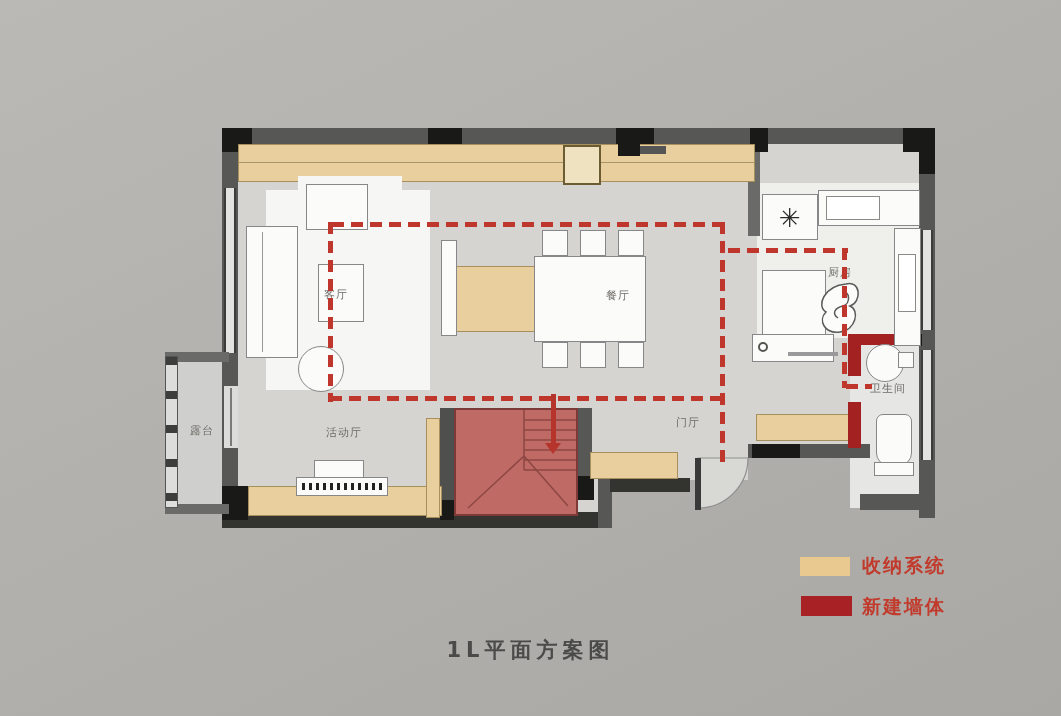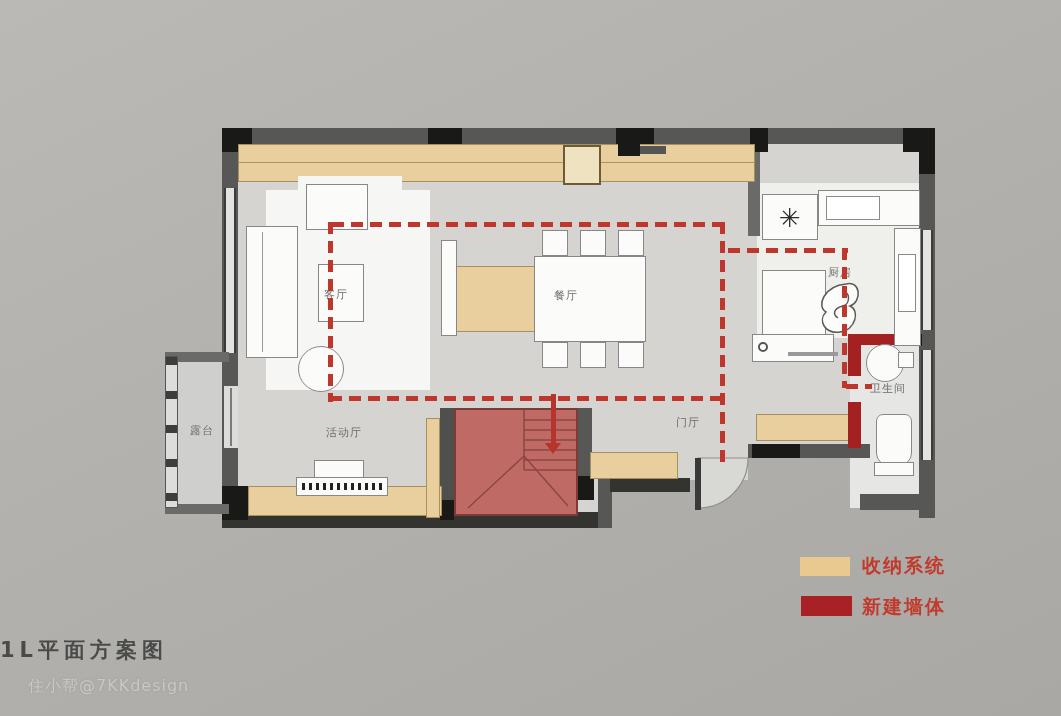--- a/index.html
+++ b/index.html
@@ -15,21 +15,21 @@
   .wallD{background:#33332f}
   .blk{background:#191917}
   .tan{background:#e9cf9e;border:1px solid #a5905e}
   .red{background:#a32120}
   .wfur{background:#fbfbf9;border:1px solid #87878a}
   .lbl{font-size:11px;color:#6f6d68;letter-spacing:1px;text-align:center;white-space:nowrap;line-height:14px}
   .dashH{background:repeating-linear-gradient(90deg,#bf372c 0 12px,transparent 12px 19px)}
   .dashV{background:repeating-linear-gradient(180deg,#bf372c 0 12px,transparent 12px 19px)}
   .win{background:#e3e3e1;border-left:2px solid #3c3c3a;border-right:2px solid #3c3c3a}
   .legend-label{font-size:19px;font-weight:bold;color:#c23a2c;letter-spacing:2px;white-space:nowrap}
-  .title{width:100%;text-align:left;font-size:21px;font-weight:600;color:#4a4a48;letter-spacing:5px}
+  .title{width:100%;text-align:center;font-size:21px;font-weight:600;color:#4a4a48;letter-spacing:5px}
   .watermark{font-size:16px;color:#c8c8c6;letter-spacing:1px;text-shadow:0 0 2px rgba(120,120,120,.35)}
   .circle{border-radius:50%}
 </style>
 </head>
 <body>
 
 <div class="canvas">
 
   <div class="a floor" style="left:232px;top:138px;width:691px;height:312px"></div>
   <div class="a floor" style="left:232px;top:448px;width:380px;height:66px"></div>
@@ -107,21 +107,21 @@
   <div class="a wfur circle" style="left:298px;top:346px;width:46px;height:46px"></div>
   <div class="a lbl" style="left:312px;top:288px;width:48px">客厅</div>
 
   <div class="a wfur" style="left:534px;top:256px;width:112px;height:86px"></div>
   <div class="a wfur" style="left:542px;top:230px;width:26px;height:26px"></div>
   <div class="a wfur" style="left:580px;top:230px;width:26px;height:26px"></div>
   <div class="a wfur" style="left:618px;top:230px;width:26px;height:26px"></div>
   <div class="a wfur" style="left:542px;top:342px;width:26px;height:26px"></div>
   <div class="a wfur" style="left:580px;top:342px;width:26px;height:26px"></div>
   <div class="a wfur" style="left:618px;top:342px;width:26px;height:26px"></div>
-  <div class="a lbl" style="left:542px;top:289px;width:48px">餐厅</div>
+  <div class="a lbl" style="left:594px;top:289px;width:48px">餐厅</div>
 
   <div class="a wfur" style="left:762px;top:194px;width:56px;height:46px;text-align:center;line-height:46px;font-size:26px;color:#2b2b29">✳</div>
   <div class="a wfur" style="left:818px;top:190px;width:102px;height:36px"></div>
   <div class="a" style="left:826px;top:196px;width:54px;height:24px;background:#fff;border:1px solid #8a8a88"></div>
   <div class="a wfur" style="left:894px;top:228px;width:27px;height:118px"></div>
   <div class="a" style="left:898px;top:254px;width:18px;height:58px;background:#fff;border:1px solid #8a8a88"></div>
   <div class="a wfur" style="left:762px;top:270px;width:64px;height:76px"></div>
   <div class="a wfur" style="left:752px;top:334px;width:82px;height:28px"></div>
   <div class="a circle" style="left:758px;top:342px;width:10px;height:10px;border:2px solid #55554f;background:#fff"></div>
   <div class="a" style="left:788px;top:352px;width:50px;height:4px;background:#99999b"></div>
@@ -155,15 +155,14 @@
   <div class="a dashH" style="left:728px;top:248px;width:120px;height:5px"></div>
   <div class="a dashV" style="left:842px;top:248px;width:5px;height:140px"></div>
   <div class="a dashH" style="left:846px;top:384px;width:26px;height:5px"></div>
 
   <div class="a" style="left: 800px; top: 557px; width: 50px; height: 19px; background: rgb(233, 201, 143);"></div>
   <div class="a legend-label" style="left:862px;top:553px">收纳系统</div>
   <div class="a" style="left: 801px; top: 596px; width: 51px; height: 20px; background: rgb(168, 33, 36);"></div>
   <div class="a legend-label" style="left:862px;top:594px">新建墙体</div>
 
   <div class="a title" style="left:0;top:636px">1L平面方案图</div>
-  <div class="a watermark" style="left:28px;top:676px">住小帮@7KKdesign</div>
 
 </div>
 
 </body></html>

